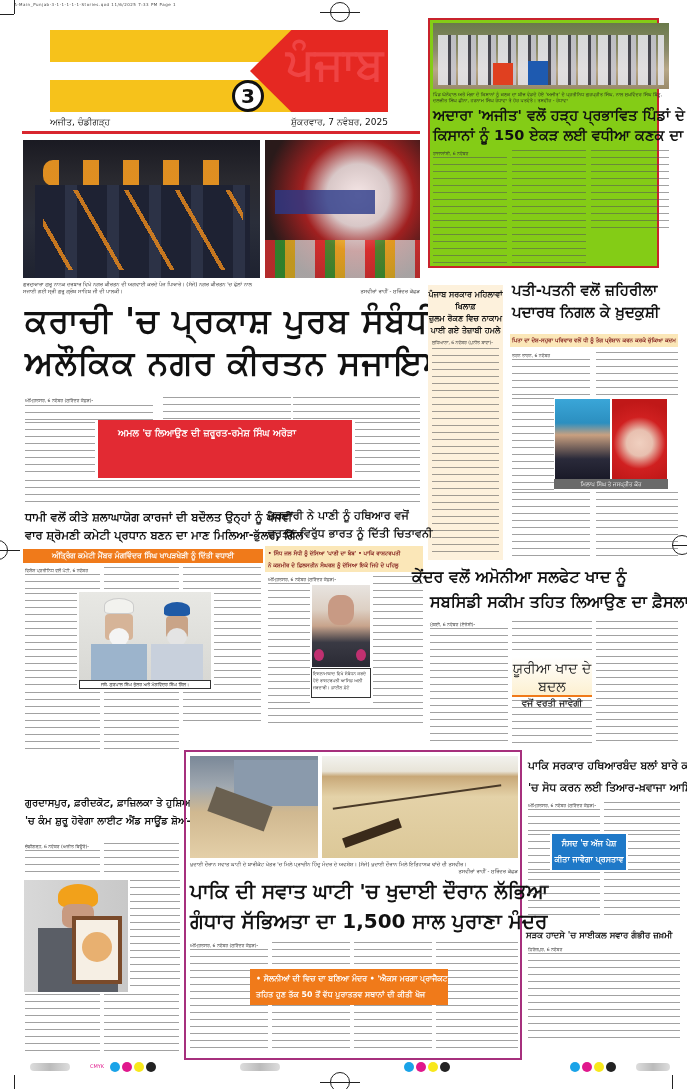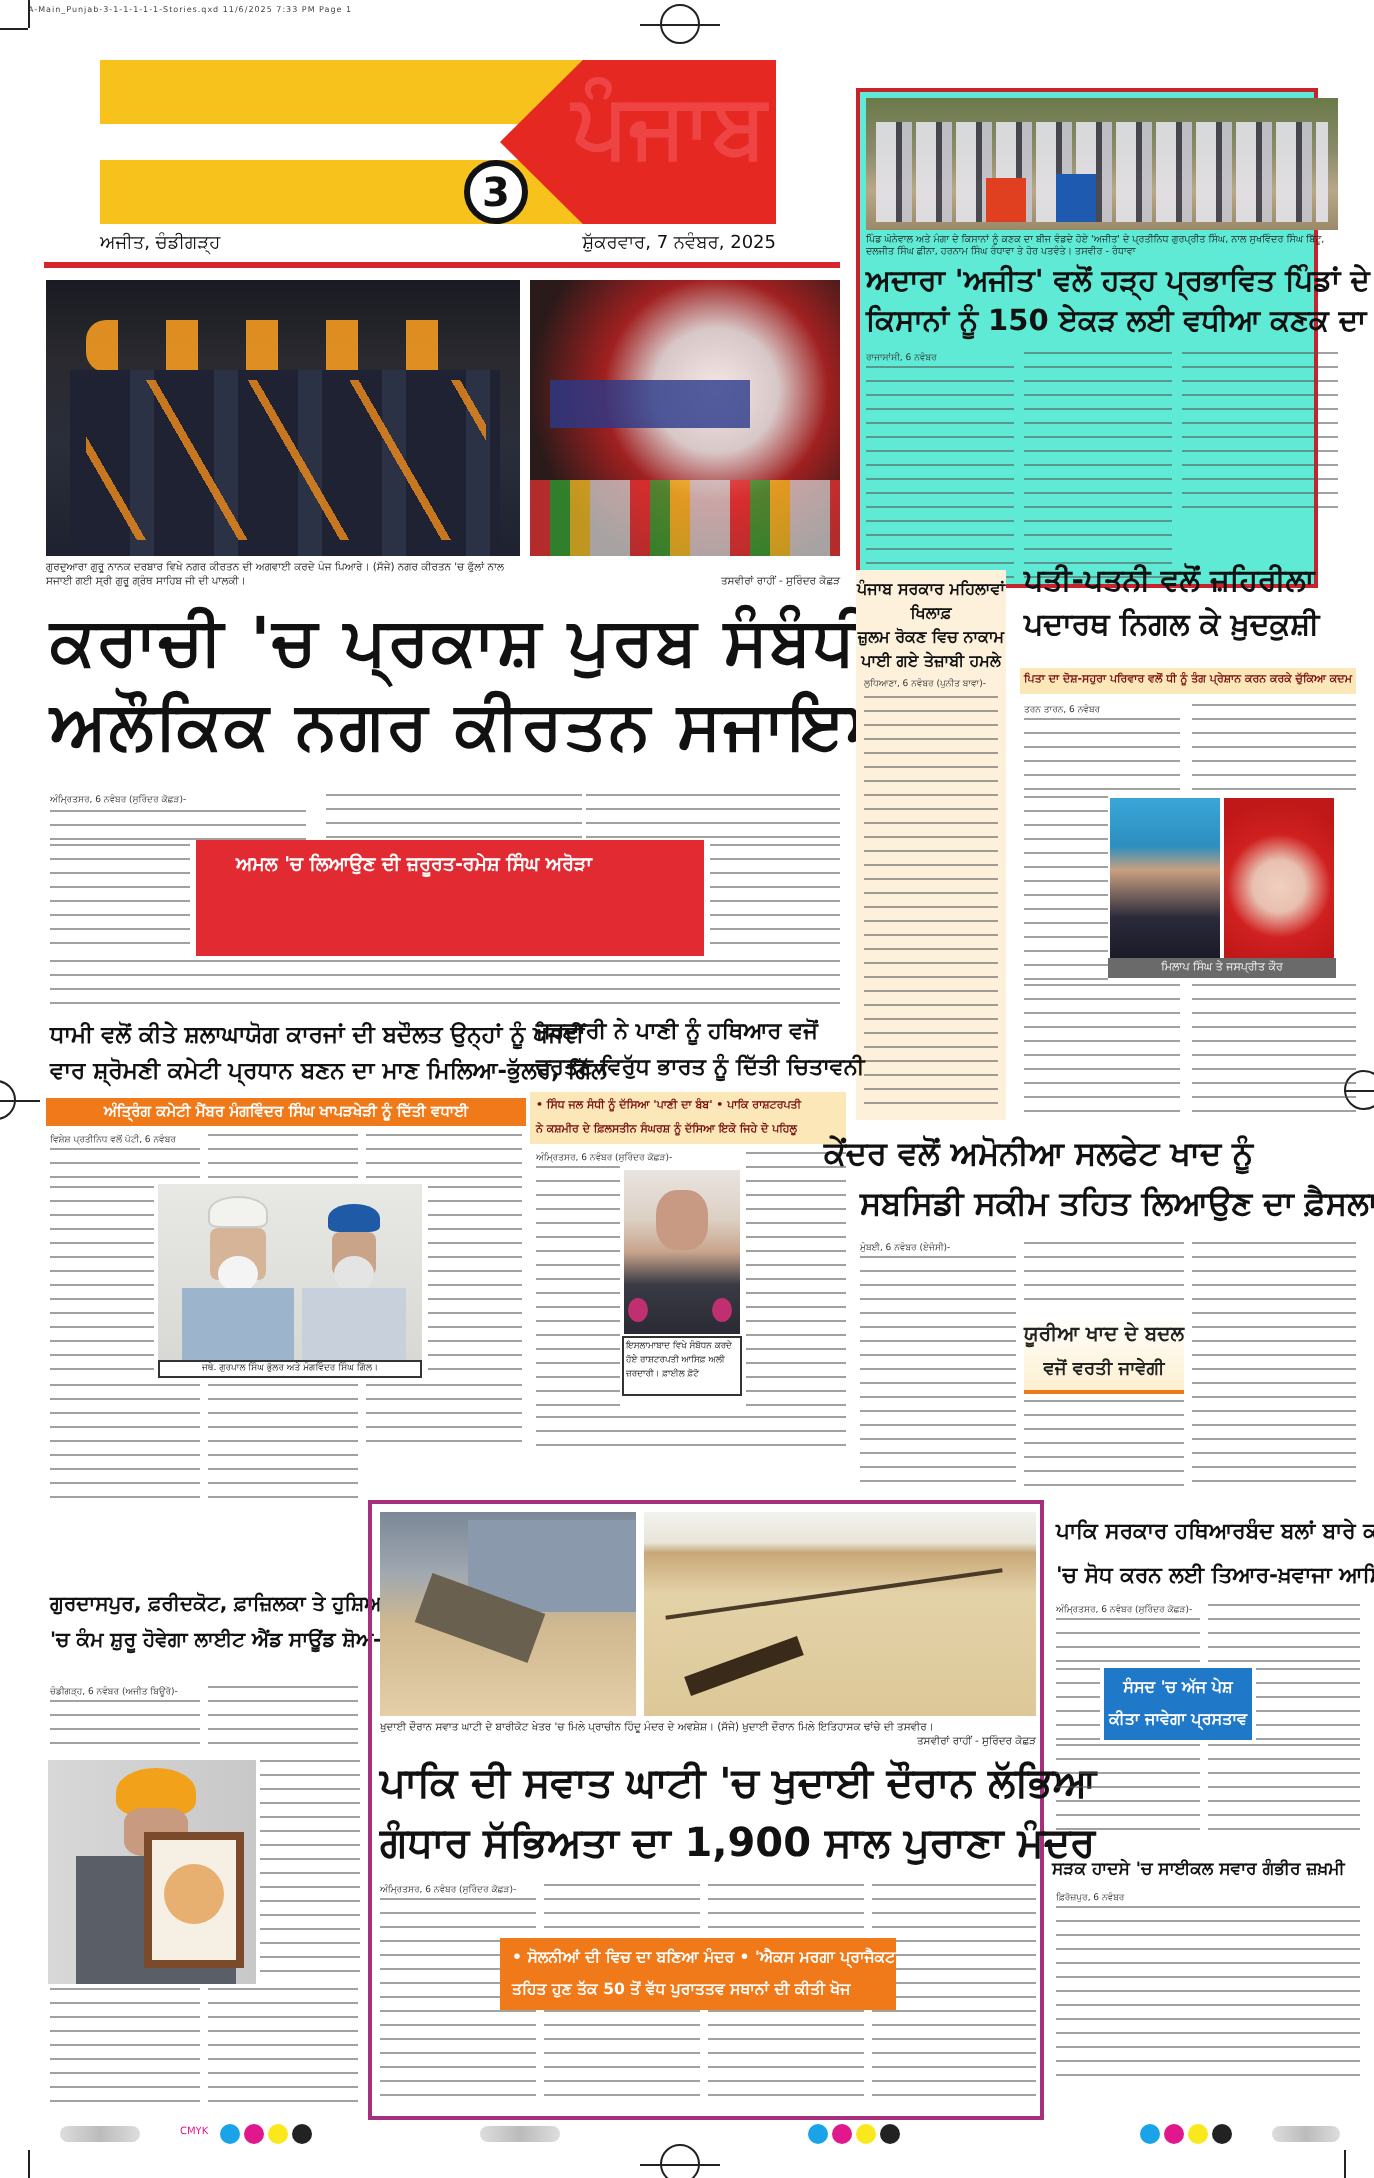--- a/index.html
+++ b/index.html
@@ -79,21 +79,21 @@
 <div class="abs linesbg" style="left:163px;top:397px;width:128px;height:24px"></div>
 <div class="abs linesbg" style="left:293px;top:397px;width:127px;height:24px"></div>
 <div class="abs linesbg" style="left:25px;top:422px;width:70px;height:55px"></div>
 <div class="abs linesbg" style="left:355px;top:422px;width:65px;height:55px"></div>
 <div class="abs linesbg" style="left:25px;top:480px;width:395px;height:24px"></div>
 
 <div class="abs redbox" style="left:98px;top:420px;width:254px;height:58px;padding:4px 6px">
   <div style="font-size:9.5px;line-height:17px;white-space:nowrap;padding-left:14px">ਅਮਲ 'ਚ ਲਿਆਉਣ ਦੀ ਜ਼ਰੂਰਤ-ਰਮੇਸ਼ ਸਿੰਘ ਅਰੋੜਾ</div>
 </div>
 
-<div class="abs frame-red" style="left:428px;top:44px;width:231px;height:250px;background:#5eead4">
+<div class="abs frame-red" style="left:428px;top:18px;width:231px;height:250px;background:#84cc16">
   <div class="abs photo" style="left:3px;top:3px;width:236px;height:66px;background:linear-gradient(180deg,#6a7a4a 0,#8a8a6a 40%,#b8a888 70%,#9a8a6a 100%)">
     <div class="abs" style="left:5px;top:12px;width:226px;height:50px;background:repeating-linear-gradient(90deg,#e8e8f0 0 10px,#3a3a4a 10px 13px,#c8c8d4 13px 18px,transparent 18px 20px);opacity:.85"></div>
     <div class="abs" style="left:60px;top:40px;width:20px;height:22px;background:#e04020"></div>
     <div class="abs" style="left:95px;top:38px;width:20px;height:24px;background:#1e5ab0"></div>
   </div>
   <div class="abs cap" style="left:3px;top:72px;width:236px;font-size:4.8px;line-height:6px">ਪਿੰਡ ਘੋਨੇਵਾਲ ਅਤੇ ਮੰਗਾ ਦੇ ਕਿਸਾਨਾਂ ਨੂੰ ਕਣਕ ਦਾ ਬੀਜ ਵੰਡਦੇ ਹੋਏ 'ਅਜੀਤ' ਦੇ ਪ੍ਰਤੀਨਿਧ ਗੁਰਪ੍ਰੀਤ ਸਿੰਘ, ਨਾਲ ਸੁਖਵਿੰਦਰ ਸਿੰਘ ਬਿੱਟੂ, ਦਲਜੀਤ ਸਿੰਘ ਛੀਨਾ, ਹਰਨਾਮ ਸਿੰਘ ਰੰਧਾਵਾ ਤੇ ਹੋਰ ਪਤਵੰਤੇ। ਤਸਵੀਰ - ਰੰਧਾਵਾ</div>
   <div class="abs headline" style="left:3px;top:88px;font-size:14.5px">ਅਦਾਰਾ 'ਅਜੀਤ' ਵਲੋਂ ਹੜ੍ਹ ਪ੍ਰਭਾਵਿਤ ਪਿੰਡਾਂ ਦੇ</div>
   <div class="abs headline" style="left:3px;top:108px;font-size:14.5px">ਕਿਸਾਨਾਂ ਨੂੰ 150 ਏਕੜ ਲਈ ਵਧੀਆ ਕਣਕ ਦਾ ਬੀਜ</div>
   <div class="abs txt" style="left:3px;top:130px;width:74px">ਰਾਜਾਸਾਂਸੀ, 6 ਨਵੰਬਰ</div>
   <div class="abs linesbg" style="left:3px;top:137px;width:74px;height:108px"></div>
@@ -162,21 +162,21 @@
 <div class="abs" style="left:311px;top:668px;width:60px;height:30px;border:1px solid #333;font-size:4.4px;line-height:7px;padding:1px;overflow:hidden">ਇਸਲਾਮਾਬਾਦ ਵਿਖੇ ਸੰਬੋਧਨ ਕਰਦੇ ਹੋਏ ਰਾਸ਼ਟਰਪਤੀ ਆਸਿਫ਼ ਅਲੀ ਜ਼ਰਦਾਰੀ। ਫ਼ਾਈਲ ਫ਼ੋਟੋ</div>
 <div class="abs linesbg" style="left:373px;top:576px;width:50px;height:132px"></div>
 <div class="abs linesbg" style="left:268px;top:708px;width:155px;height:20px"></div>
 
 <div class="abs headline" style="left:412px;top:568px;font-size:16px">ਕੇਂਦਰ ਵਲੋਂ ਅਮੋਨੀਆ ਸਲਫੇਟ ਖਾਦ ਨੂੰ</div>
 <div class="abs headline" style="left:430px;top:593px;font-size:16px">ਸਬਸਿਡੀ ਸਕੀਮ ਤਹਿਤ ਲਿਆਉਣ ਦਾ ਫ਼ੈਸਲਾ</div>
 <div class="abs txt" style="left:430px;top:621px;width:78px">ਮੁੰਬਈ, 6 ਨਵੰਬਰ (ਏਜੰਸੀ)-</div>
 <div class="abs linesbg" style="left:430px;top:628px;width:78px;height:118px"></div>
 <div class="abs linesbg" style="left:512px;top:621px;width:80px;height:34px"></div>
 <div class="abs" style="left:512px;top:657px;width:80px;height:40px;background:linear-gradient(180deg,#fff 0,#fdf0d0 100%);border-bottom:2px solid #f07a1a;text-align:center">
-  <div style="font-size:10px;font-weight:bold;line-height:18px;color:#222;padding-top:2px">ਯੂਰੀਆ ਖਾਦ ਦੇ ਬਦਲ</div>
+  <div style="font-size:14px;font-weight:normal;line-height:18px;color:#222;padding-top:2px">ਯੂਰੀਆ ਖਾਦ ਦੇ ਬਦਲ</div>
   <div style="font-size:9px;font-weight:bold;line-height:16px;color:#222">ਵਜੋਂ ਵਰਤੀ ਜਾਵੇਗੀ</div>
 </div>
 <div class="abs linesbg" style="left:512px;top:700px;width:80px;height:46px"></div>
 <div class="abs linesbg" style="left:596px;top:621px;width:82px;height:125px"></div>
 
 <div class="abs headline" style="left:25px;top:797px;font-size:10px">ਗੁਰਦਾਸਪੁਰ, ਫ਼ਰੀਦਕੋਟ, ਫ਼ਾਜ਼ਿਲਕਾ ਤੇ ਹੁਸ਼ਿਆਰਪੁਰ ਜ਼ਿਲ੍ਹਿਆਂ</div>
 <div class="abs headline" style="left:25px;top:815px;font-size:10px">'ਚ ਕੰਮ ਸ਼ੁਰੂ ਹੋਵੇਗਾ ਲਾਈਟ ਐਂਡ ਸਾਊਂਡ ਸ਼ੋਅ-ਤਰੁਨਪ੍ਰੀਤ ਸਿੰਘ ਸੌਂਦ</div>
 <div class="abs txt" style="left:25px;top:843px;width:75px">ਚੰਡੀਗੜ੍ਹ, 6 ਨਵੰਬਰ (ਅਜੀਤ ਬਿਊਰੋ)-</div>
 <div class="abs linesbg" style="left:25px;top:850px;width:75px;height:28px"></div>
 <div class="abs linesbg" style="left:104px;top:843px;width:75px;height:35px"></div>
@@ -196,21 +196,21 @@
     <div class="abs" style="left:44px;top:4px;width:84px;height:46px;background:#8a9aac"></div>
     <div class="abs" style="left:20px;top:40px;width:60px;height:26px;background:#6a6050;transform:rotate(20deg)"></div>
   </div>
   <div class="abs photo" style="left:136px;top:4px;width:196px;height:102px;background:linear-gradient(180deg,#f2f2ee 0,#e8e4d8 15%,#c8a878 20%,#e4d2a8 40%,#dcc898 100%)">
     <div class="abs" style="left:10px;top:40px;width:170px;height:2px;background:#4a3a28;transform:rotate(-8deg)"></div>
     <div class="abs" style="left:20px;top:72px;width:60px;height:10px;background:#3a2a1a;transform:rotate(-20deg)"></div>
   </div>
   <div class="abs cap" style="left:4px;top:109px;width:300px">ਖੁਦਾਈ ਦੌਰਾਨ ਸਵਾਤ ਘਾਟੀ ਦੇ ਬਾਰੀਕੋਟ ਖੇਤਰ 'ਚ ਮਿਲੇ ਪ੍ਰਾਚੀਨ ਹਿੰਦੂ ਮੰਦਰ ਦੇ ਅਵਸ਼ੇਸ਼। (ਸੱਜੇ) ਖੁਦਾਈ ਦੌਰਾਨ ਮਿਲੇ ਇਤਿਹਾਸਕ ਢਾਂਚੇ ਦੀ ਤਸਵੀਰ।</div>
   <div class="abs cap" style="left:220px;top:116px;width:112px;text-align:right">ਤਸਵੀਰਾਂ ਰਾਹੀਂ - ਸੁਰਿੰਦਰ ਕੋਛੜ</div>
   <div class="abs headline" style="left:4px;top:128px;font-size:20px">ਪਾਕਿ ਦੀ ਸਵਾਤ ਘਾਟੀ 'ਚ ਖੁਦਾਈ ਦੌਰਾਨ ਲੱਭਿਆ</div>
-  <div class="abs headline" style="left:4px;top:158px;font-size:20px">ਗੰਧਾਰ ਸੱਭਿਅਤਾ ਦਾ 1,900 ਸਾਲ ਪੁਰਾਣਾ ਮੰਦਰ</div>
+  <div class="abs headline" style="left:4px;top:158px;font-size:20px">ਗੰਧਾਰ ਸੱਭਿਅਤਾ ਦਾ 1,500 ਸਾਲ ਪੁਰਾਣਾ ਮੰਦਰ</div>
   <div class="abs txt" style="left:4px;top:190px;width:78px">ਅੰਮ੍ਰਿਤਸਰ, 6 ਨਵੰਬਰ (ਸੁਰਿੰਦਰ ਕੋਛੜ)-</div>
   <div class="abs linesbg" style="left:4px;top:197px;width:78px;height:105px"></div>
   <div class="abs linesbg" style="left:86px;top:190px;width:78px;height:112px"></div>
   <div class="abs linesbg" style="left:168px;top:190px;width:78px;height:112px"></div>
   <div class="abs linesbg" style="left:250px;top:190px;width:82px;height:112px"></div>
   <div class="abs orange" style="left:64px;top:217px;width:198px;height:36px;padding:2px 6px;font-size:7.8px;line-height:16px;white-space:nowrap;overflow:hidden">
     <div>• ਸੋਲਨੀਆਂ ਦੀ ਵਿਚ ਦਾ ਬਣਿਆ ਮੰਦਰ • 'ਐਕਸ ਮਰਗਾ ਪ੍ਰਾਜੈਕਟ'</div>
     <div>ਤਹਿਤ ਹੁਣ ਤੱਕ 50 ਤੋਂ ਵੱਧ ਪੁਰਾਤਤਵ ਸਥਾਨਾਂ ਦੀ ਕੀਤੀ ਖੋਜ</div>
   </div>
 </div>

